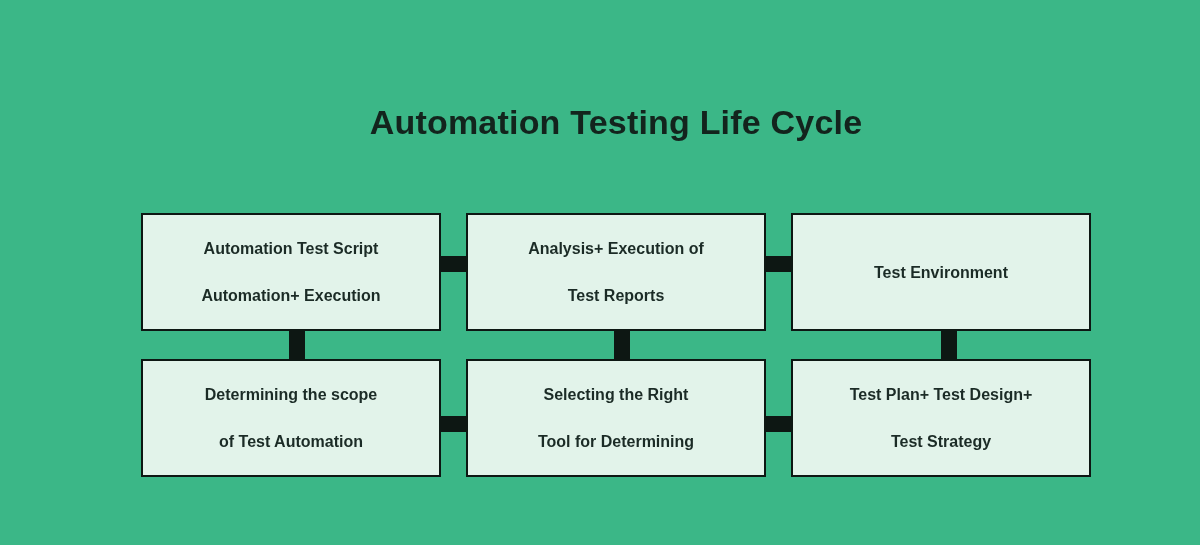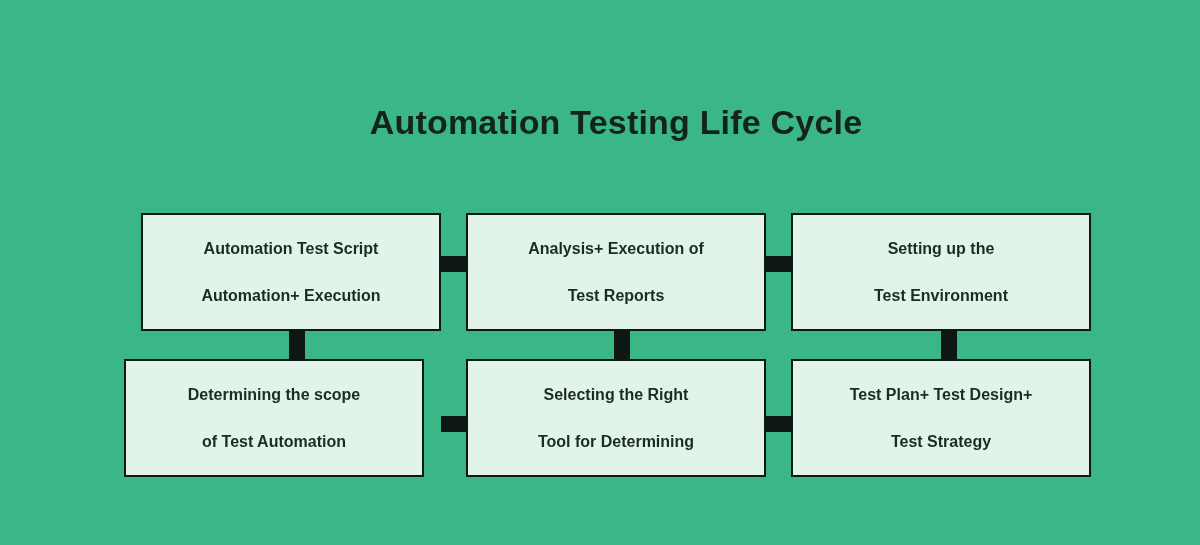--- a/index.html
+++ b/index.html
@@ -50,21 +50,21 @@
     font-weight: 700;
     line-height: 31px;
     color: var(--box-text);
   }
   .flow-box .box-label span { display: block; }
 
   
   .r1c1 { top: 197px; left: 125px; }
   .r1c2 { top: 197px; left: 450px; }
   .r1c3 { top: 197px; left: 775px; }
-  .r2c1 { top: 343px; left: 108px; justify-content: center; }
+  .r2c1 { top: 343px; left: 125px; justify-content: center; }
   .r2c2 { top: 343px; left: 450px; }
   .r2c3 { top: 343px; left: 775px; }
 
   .connector { position: absolute; background: var(--connector); }
   .connector.h { width: 25px; height: 3px; }
   .connector.v { width: 3px; height: 28px; top: 315px; }
 
   .h-r1-a { left: 425px; top: 240px; }
   .h-r1-b { left: 750px; top: 240px; }
   .h-r2-a { left: 425px; top: 400px; }
@@ -89,21 +89,20 @@
 
   <div class="flow-box r1c2">
     <div class="box-label">
       <span>Analysis+ Execution of</span>
       <span>Test Reports</span>
     </div>
   </div>
 
   <div class="flow-box r1c3">
     <div class="box-label">
-      <span>Setting up the</span>
       <span>Test Environment</span>
     </div>
   </div>
 
   <div class="flow-box r2c1">
     <div class="box-label">
       <span>Determining the scope</span>
       <span>of Test Automation</span>
     </div>
   </div>

